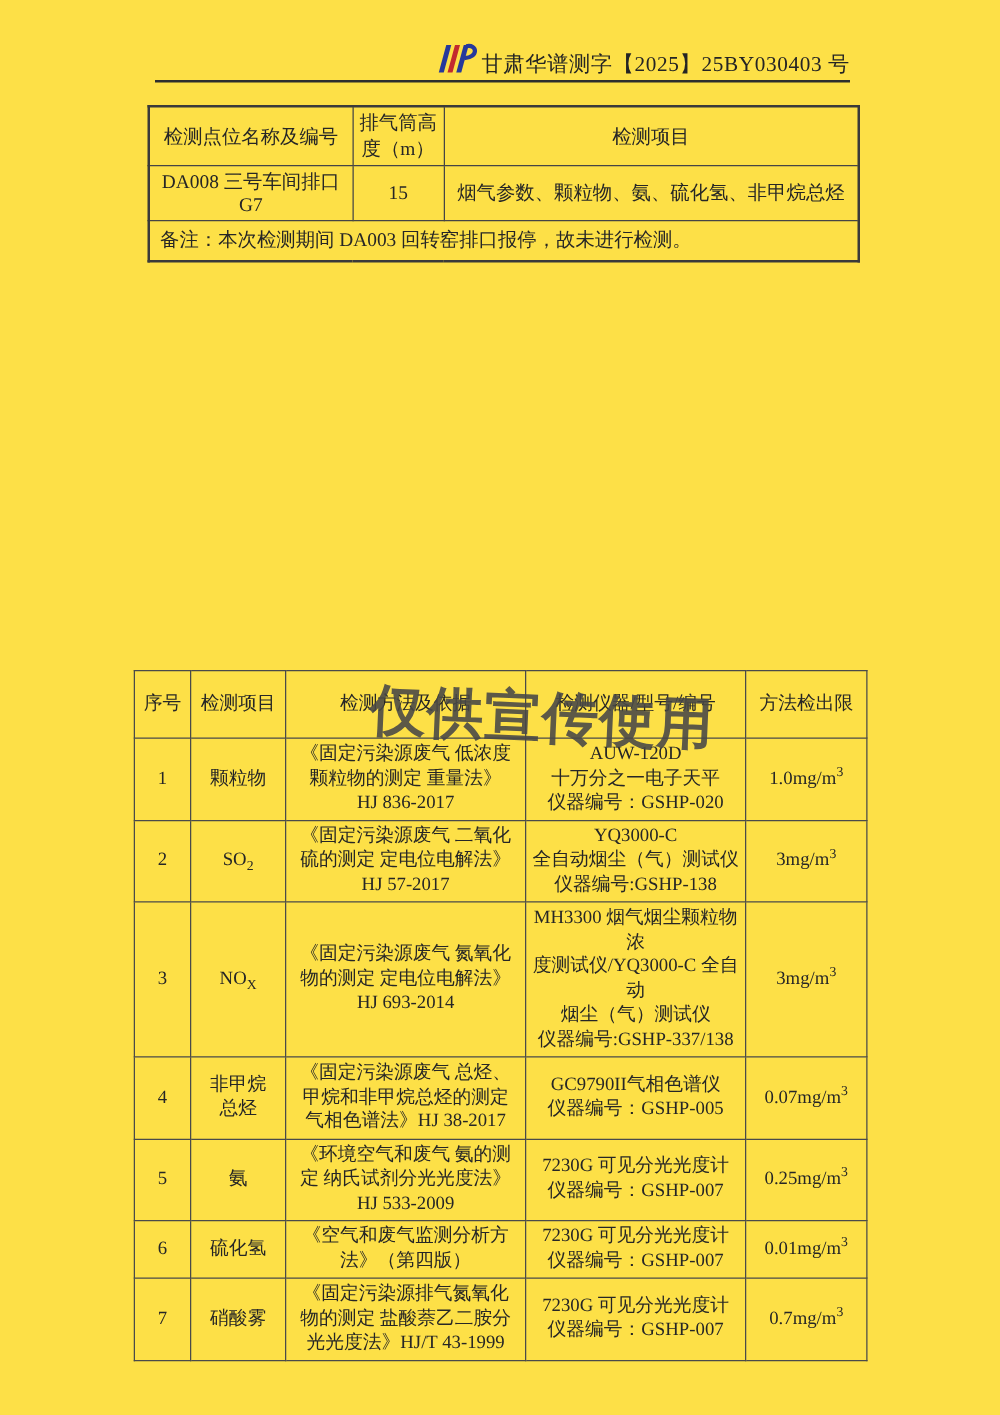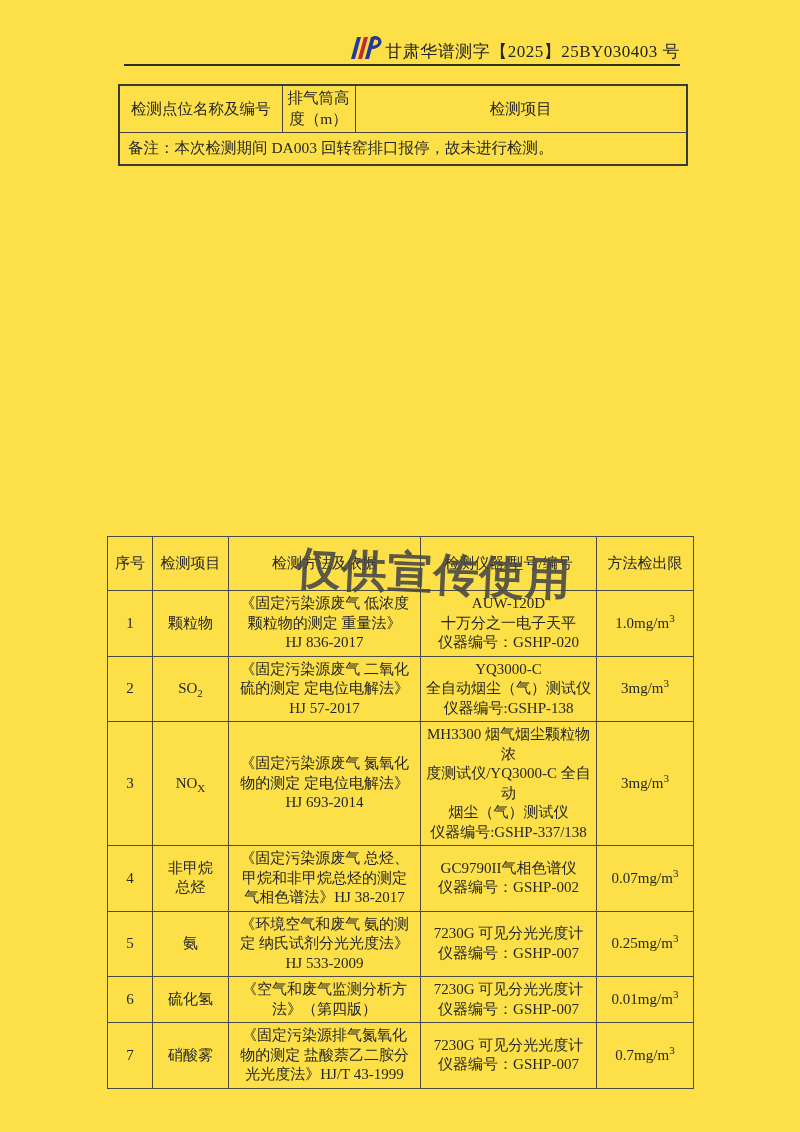--- a/index.html
+++ b/index.html
@@ -105,20 +105,25 @@
         <col style="width:163px">
         <col style="width:73px">
         <col style="width:332px">
       </colgroup>
     <tbody>
         <tr class="hrow">
       <th>检测点位名称及编号</th>
       <th>排气筒高
 度（m）</th>
       <th>检测项目</th>
+    </tr>
+    <tr class="drow">
+      <td>DA008 三号车间排口 G7</td>
+      <td>15</td>
+      <td>烟气参数、颗粒物、氨、硫化氢、非甲烷总烃</td>
     </tr>
     <tr class="nrow">
       <td class="note-cell" colspan="3">备注：本次检测期间 DA003 回转窑排口报停，故未进行检测。</td>
     </tr>
   </tbody>
     </table>
 
 
   <div class="watermark">仅供宣传使用</div>
 
@@ -173,21 +178,21 @@
       <td><span>3mg/m</span><sup>3</sup></td>
     </tr>
     <tr>
       <td>4</td>
       <td><span style="white-space:pre-line">非甲烷
 总烃</span><sub></sub></td>
       <td>《固定污染源废气 总烃、
 甲烷和非甲烷总烃的测定
 气相色谱法》HJ 38-2017</td>
       <td>GC9790II气相色谱仪
-仪器编号：GSHP-002</td>
+仪器编号：GSHP-005</td>
       <td><span>0.07mg/m</span><sup>3</sup></td>
     </tr>
     <tr>
       <td>5</td>
       <td><span>氨</span><sub></sub></td>
       <td>《环境空气和废气 氨的测
 定 纳氏试剂分光光度法》
 HJ 533-2009</td>
       <td>7230G 可见分光光度计
 仪器编号：GSHP-007</td>

